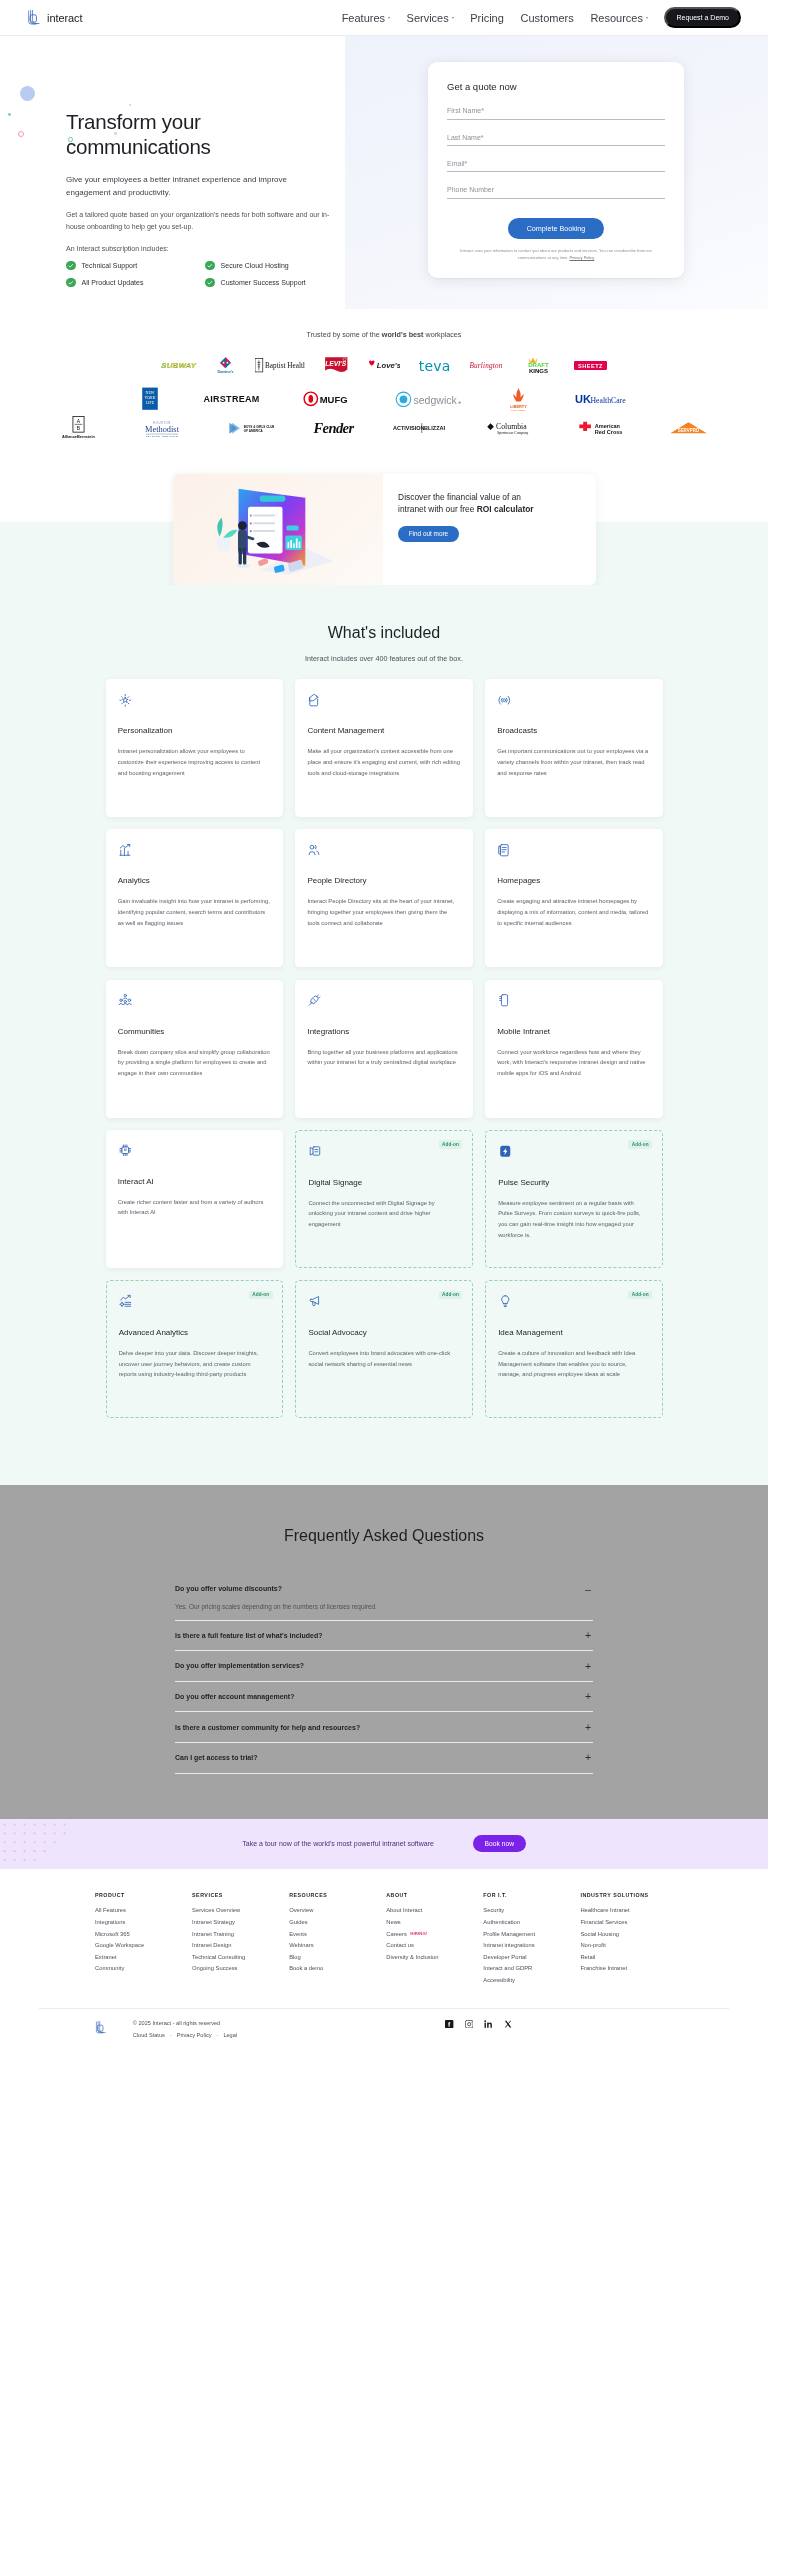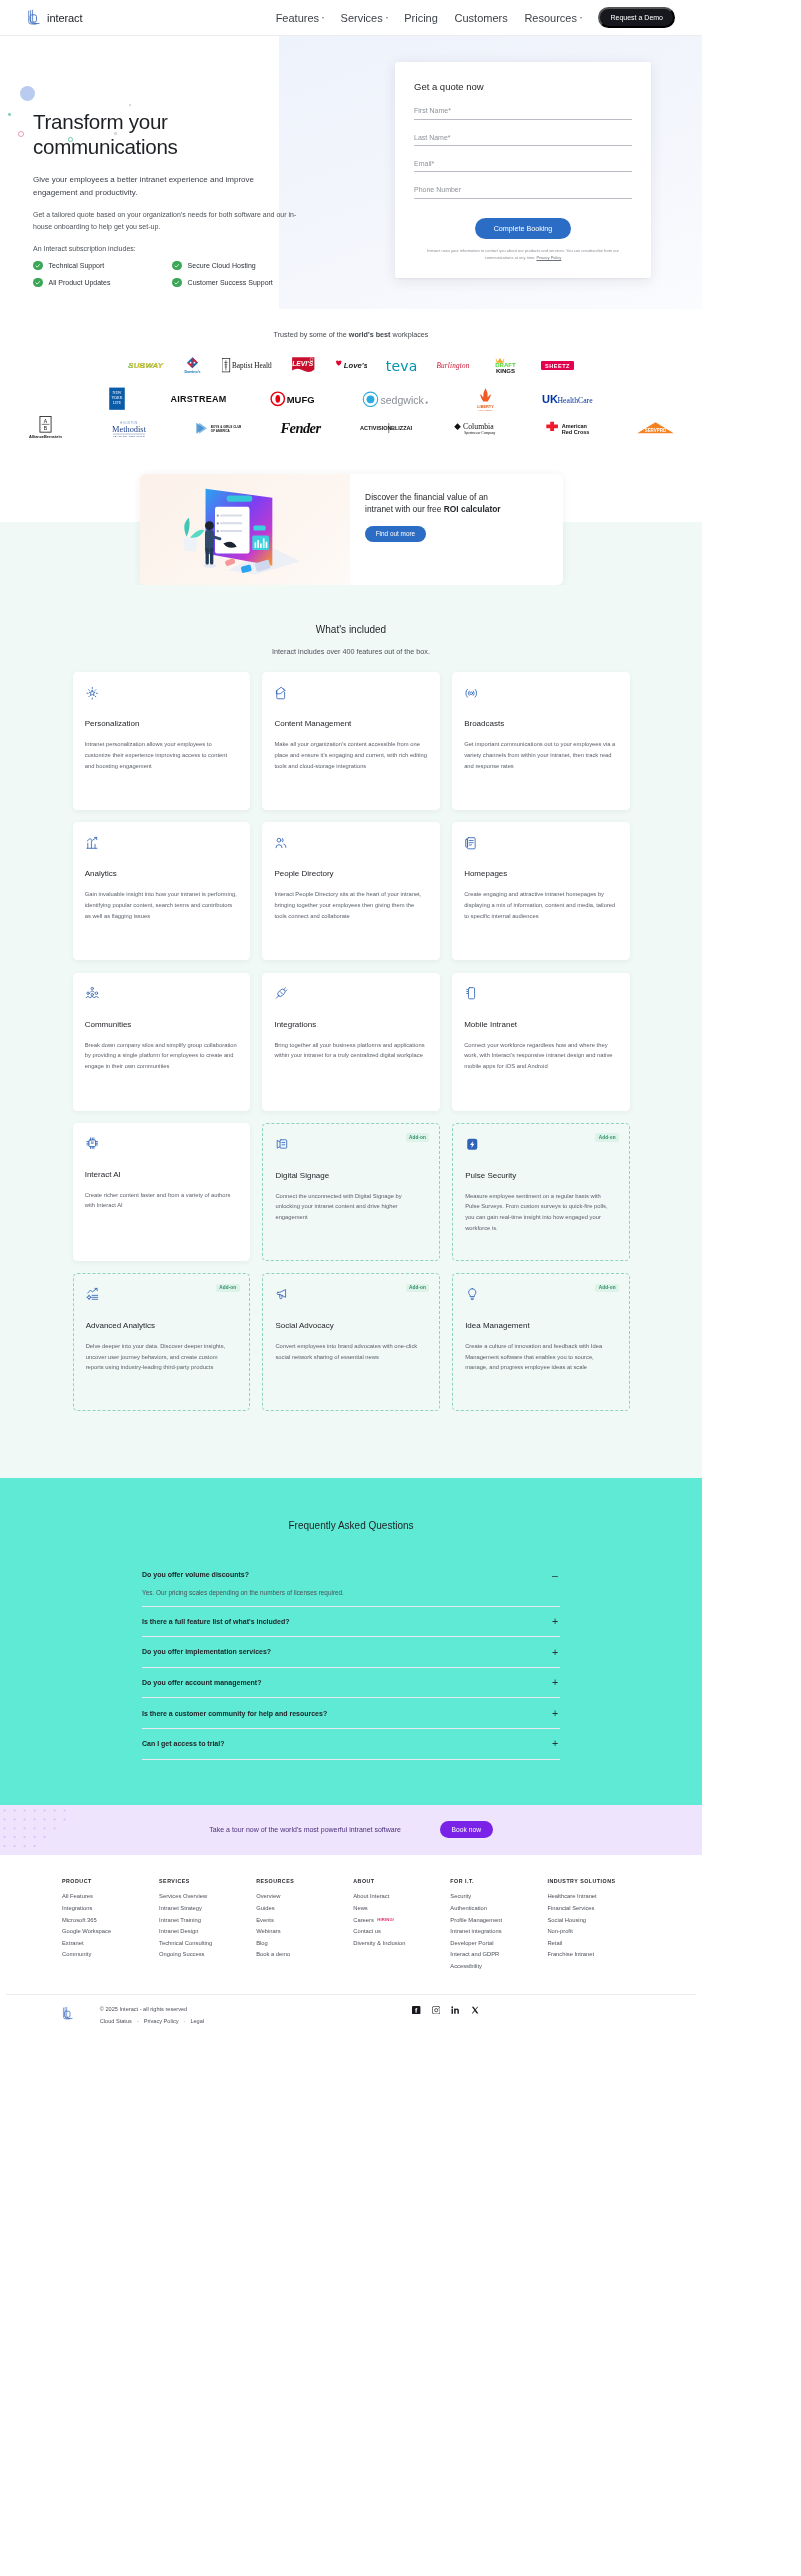--- a/index.html
+++ b/index.html
@@ -3,21 +3,21 @@
 <meta charset="utf-8">
 <style>
   * { box-sizing: border-box; margin: 0; padding: 0; }
   html, body { width: 802px; }
   body {
     font-family: "Liberation Sans", sans-serif;
     background: #ffffff;
     color: #24272b;
     -webkit-font-smoothing: antialiased;
   }
-  .page { width: 702px; position: relative; overflow: hidden; }
+  .page { width: 768px; position: relative; overflow: hidden; }
 
   
   .nav {
     height: 36px; background: #fff; display: flex; align-items: center;
     padding: 0 27px; border-bottom: 0.6px solid #ececf0; position: relative; z-index: 30;
   }
   .brand { display: flex; align-items: center; gap: 5.6px; }
   .brand-mark { width: 14.5px; height: 16.7px; display: block; }
   .brand-name { font-size: 11px; font-weight: 400; letter-spacing: -0.1px; color: #1b1d21; }
   .nav-right { margin-left: auto; display: flex; align-items: center; gap: 16.7px; }
@@ -48,21 +48,21 @@
   .hero-sub { font-size: 8px; line-height: 1.6; color: #3d4149; margin-top: 14.5px; max-width: 262px; }
   .hero-body { font-size: 7px; line-height: 1.65; color: #4c5159; margin-top: 10px; max-width: 273px; }
   .hero-inc-label { font-size: 7px; color: #4c5159; margin-top: 12.2px; }
   .inc-grid { display: grid; grid-template-columns: 1fr 1fr; row-gap: 7.8px; margin-top: 9px; max-width: 278px; }
   .inc-item { display: flex; align-items: center; gap: 6.1px; font-size: 7px; color: #2d3138; }
   .tick { width: 9.5px; height: 9.5px; border-radius: 50%; background: #3aa757; display: flex; align-items: center; justify-content: center; flex: none; }
   .tick svg { width: 5.6px; height: 5.6px; }
 
   .quote-card {
     position: relative; margin-top: 25.6px; width: 256px; background: #fff;
-    border-radius: 2px; box-shadow: 0 2.2px 13.4px rgba(30,38,60,.09), 0 0.6px 1.7px rgba(30,38,60,.05);
+    border-radius: 9px; box-shadow: 0 2.2px 13.4px rgba(30,38,60,.09), 0 0.6px 1.7px rgba(30,38,60,.05);
     padding: 19px 19px 16.7px;
   }
   .quote-title { font-size: 9.5px; font-weight: 400; color: #1d2025; margin-bottom: 13.4px; }
   .q-field { border: none; border-bottom: 0.6px solid #b9bcc2; width: 100%; font-size: 7px;
     padding: 2.2px 0 4.5px; margin-bottom: 11.7px; font-family: inherit; color: #2d3138; background: transparent; outline: none; }
   .q-field::placeholder { color: #8d9199; }
   .q-submit {
     display: block; margin: 7.8px auto 0; background: #2b6cc4; color: #fff; border: none;
     border-radius: 12.2px; padding: 6.1px 19px; font-size: 7.2px; font-family: inherit; cursor: pointer;
   }
@@ -86,39 +86,39 @@
   .roi-img { width: 210px; background: linear-gradient(135deg,#fcf1ea 0%,#fdf6f1 70%,#fdfaf7 100%);
     display: flex; align-items: center; justify-content: center; padding: 7.8px; }
   .roi-txt { flex: 1; padding: 16.7px 15.6px; }
   .roi-h { font-size: 8.4px; line-height: 1.45; color: #24272b; max-width: 139px; }
   .roi-h b { font-weight: 700; }
   .roi-btn { display: inline-block; margin-top: 10px; background: #2b6cc4; color: #fff;
     border: none; border-radius: 10px; padding: 4.5px 10.6px; font-size: 6.4px; font-family: inherit; cursor: pointer; }
 
   
   .features { background: #f1f9f6; padding: 39px 0 67px; }
-  .sec-title { font-size: 10px; font-weight: 400; text-align: center; color: #1d2025; }
+  .sec-title { font-size: 16px; font-weight: 400; text-align: center; color: #1d2025; }
   .sec-sub { font-size: 7.2px; color: #4c5159; text-align: center; margin-top: 12.2px; }
   .cards { width: 557px; margin: 16px auto 0; display: grid; grid-template-columns: repeat(3,1fr); gap: 12.2px; }
   .card {
     background: #fff; border-radius: 4.5px; padding: 13.4px 12.2px 15.6px; min-height: 138px;
     box-shadow: 0 1.1px 5.6px rgba(30,38,60,.05); position: relative;
   }
   .card.addon { background: transparent; border: 0.6px dashed #8fd3bb; box-shadow: none; }
   .card-ico { height: 19px; margin-bottom: 14.5px; display: flex; align-items: flex-start; }
   .card-ico svg { width: 14.5px; height: 14.5px; }
   .card-title { font-size: 8px; font-weight: 400; color: #1d2025; margin-bottom: 11px; }
   .card-desc { font-size: 5.8px; line-height: 1.85; color: #5b6069; }
   .badge {
     position: absolute; top: 9.5px; right: 9.5px; background: #ddf3e9; color: #2d8e66;
     font-size: 4.7px; font-weight: 700; padding: 1.7px 3.3px; border-radius: 1.7px; letter-spacing: 0.1px;
   }
 
   
-  .faq { background: #5eead4; padding: 42px 0 45px; }
+  .faq { background: #a3a3a3; padding: 42px 0 45px; }
   .faq-list { width: 418px; margin: 29px auto 0; }
   .faq-item { border-bottom: 0.6px solid #e9eaed; padding: 9.5px 0 9.5px; }
   .faq-q { display: flex; align-items: center; justify-content: space-between; cursor: pointer; }
   .faq-q-txt { font-size: 7px; font-weight: 700; color: #1d2025; }
   .faq-sign { font-size: 10.6px; color: #2c2f34; line-height: 1; width: 10px; text-align: center; font-weight: 300; }
   .faq-a { font-size: 6.4px; color: #4c5159; margin-top: 9px; }
 
   
   .cta { background: #efe4fd; height: 50px; display: flex; align-items: center; justify-content: center;
     gap: 39px; position: relative; overflow: hidden; }

